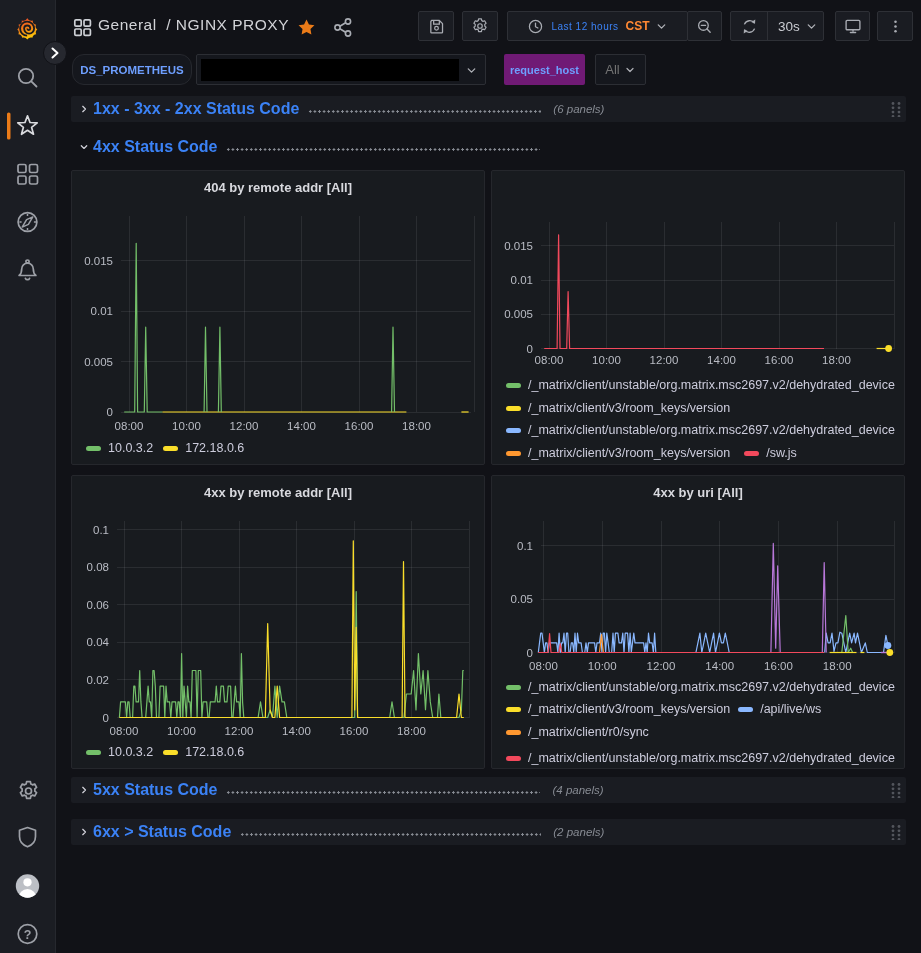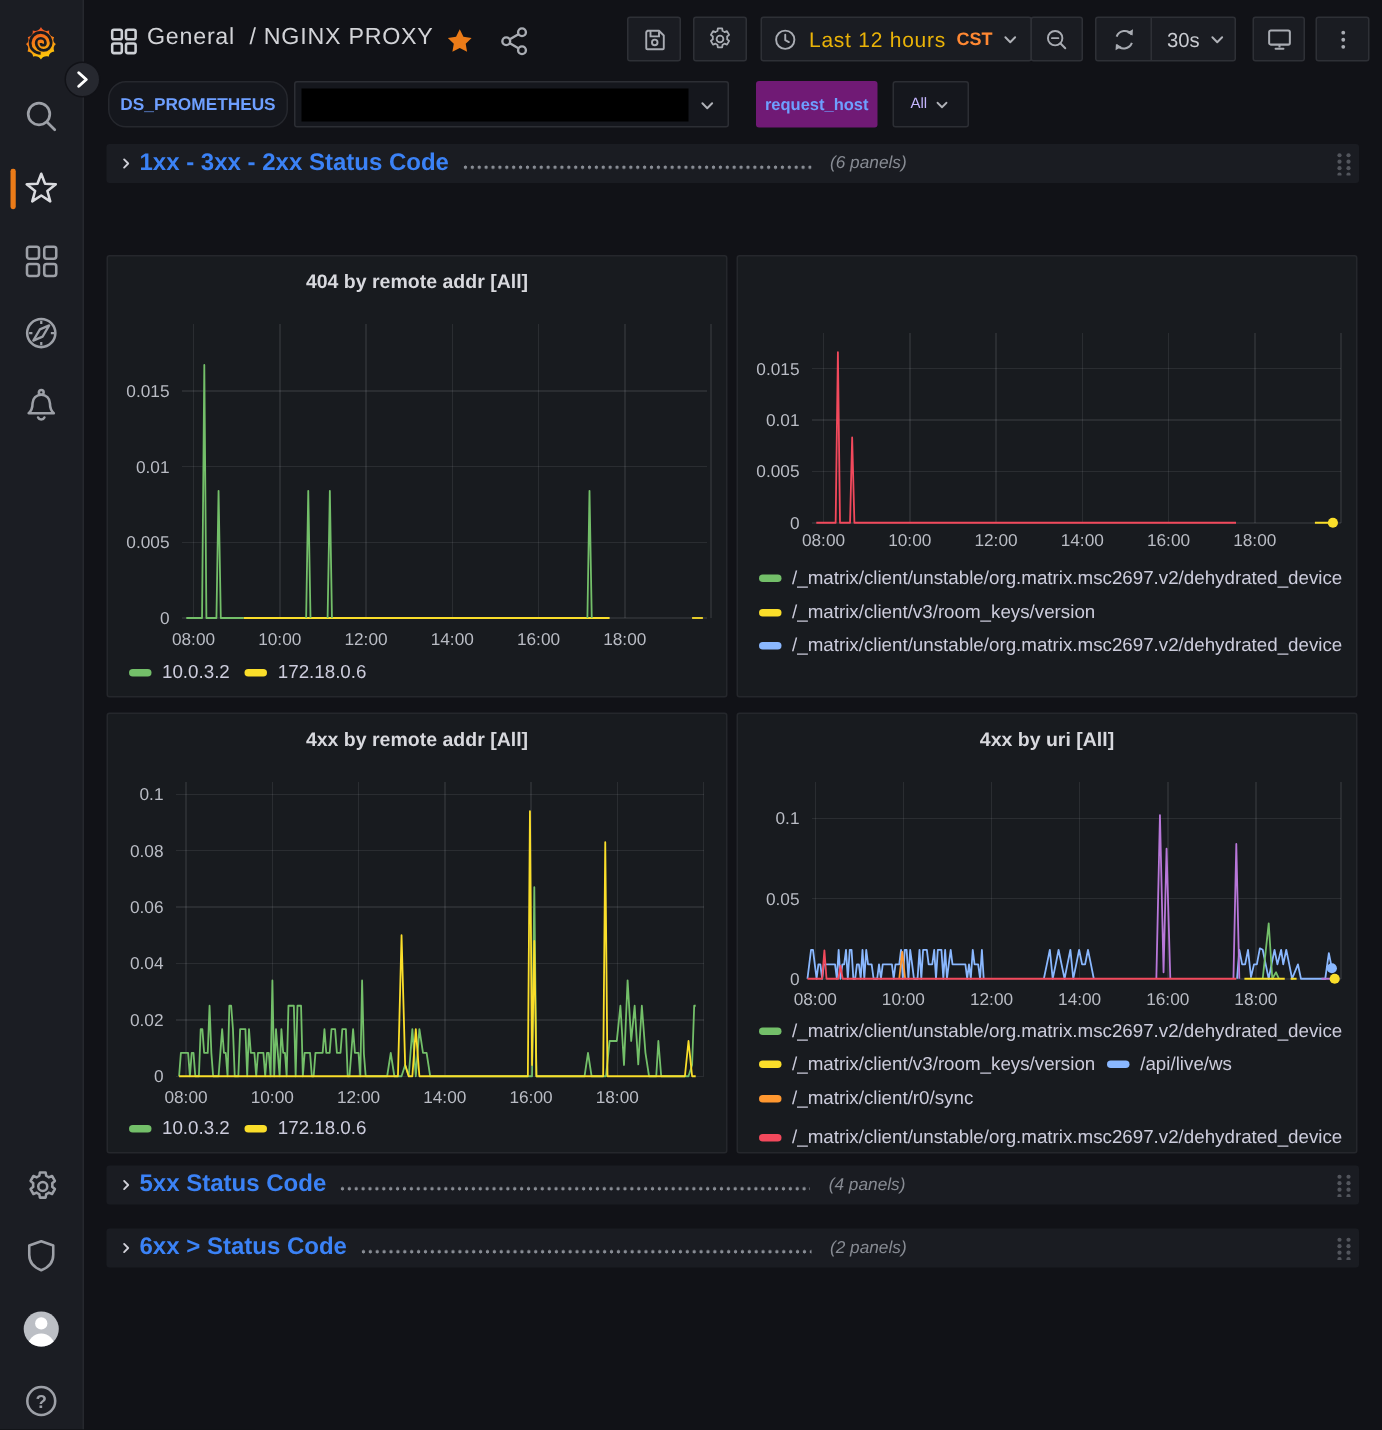--- a/index.html
+++ b/index.html
@@ -121,21 +121,21 @@
       <svg width="18" height="18" viewBox="0 0 24 24">
         <path d="M13.9 2.6l.4 2.3c.6.2 1.2.6 1.7 1l2.2-.9 1.9 3.3-1.8 1.5c.1.3.1.8.1 1.2s0 .9-.1 1.2l1.8 1.5-1.9 3.3-2.2-.9c-.5.4-1.1.8-1.7 1l-.4 2.3h-3.8l-.4-2.3c-.6-.2-1.2-.6-1.7-1l-2.2.9-1.9-3.3 1.8-1.5c-.1-.3-.1-.8-.1-1.2s0-.9.1-1.2L3.9 8.3l1.9-3.3 2.2.9c.5-.4 1.1-.8 1.7-1l.4-2.3z" fill="none" stroke="#a9acb3" stroke-width="1.6" stroke-linejoin="round"></path>
         <circle cx="12" cy="12" r="3" fill="none" stroke="#a9acb3" stroke-width="1.6"></circle>
       </svg>
     </div>
 <div class="btn" style="left:507px;top:11px;width:181px;height:30px">
   <svg width="17" height="17" viewBox="0 0 24 24" style="margin-right:7px">
         <circle cx="12" cy="12" r="8.6" fill="none" stroke="#a9acb3" stroke-width="1.8"></circle>
         <path d="M12 7.2v5.2l3.4 1.8" fill="none" stroke="#a9acb3" stroke-width="1.8" stroke-linecap="round" stroke-linejoin="round"></path>
       </svg>
-  <span style="font-size:14px;color:#eab308;letter-spacing:.5px">Last 12 hours</span>
+  <span style="font-size:10px;color:#3b82f6;letter-spacing:.5px">Last 12 hours</span>
   <span style="font-size:12px;font-weight:bold;color:#FF8833;margin-left:7px">CST</span>
   <svg width="13" height="13" viewBox="0 0 24 24" style="margin-left:5px">
         <path d="M6 9l6 6 6-6" fill="none" stroke="#b0b2b8" stroke-width="2.4" stroke-linecap="round" stroke-linejoin="round"></path>
       </svg>
 </div>
 <div class="btn" style="left:687px;top:11px;width:35px;height:30px">
       <svg width="17" height="17" viewBox="0 0 24 24">
         <circle cx="10.5" cy="10.5" r="6.8" fill="none" stroke="#a9acb3" stroke-width="1.8"></circle>
         <path d="M15.6 15.6l4.4 4.4" stroke="#a9acb3" stroke-width="1.9" stroke-linecap="round"></path>
         <path d="M7.5 10.5h6" stroke="#a9acb3" stroke-width="1.8" stroke-linecap="round"></path>
@@ -177,21 +177,21 @@
 <div class="abs" style="left:196px;top:54px;width:290px;height:31px;background:#15171d;border:1px solid #2c2e34;border-radius:2px">
   <div class="abs" style="left:4px;top:4px;width:258px;height:22px;background:#000"></div>
   <svg class="abs" style="right:7px;top:9px" width="13" height="13" viewBox="0 0 24 24">
         <path d="M6 9l6 6 6-6" fill="none" stroke="#b0b2b8" stroke-width="2.4" stroke-linecap="round" stroke-linejoin="round"></path>
       </svg>
 </div>
 <div class="abs" style="left:504px;top:54px;width:81px;height:31px;background:#701a75;border-radius:2px;display:flex;align-items:center;justify-content:center">
   <span style="font-size:11px;font-weight:bold;color:#6e9fff">request_host</span>
 </div>
 <div class="abs" style="left:595px;top:54px;width:51px;height:31px;background:#15171d;border:1px solid #2c2e34;border-radius:2px;display:flex;align-items:center;justify-content:center">
-  <span style="font-size:10px;color:#c4b5fd">All</span>
+  <span style="font-size:13px;color:#737373">All</span>
   <svg width="12" height="12" viewBox="0 0 24 24" style="margin-left:4px">
         <path d="M6 9l6 6 6-6" fill="none" stroke="#b0b2b8" stroke-width="2.4" stroke-linecap="round" stroke-linejoin="round"></path>
       </svg>
 </div>
 
 <div class="rowstrip" style="top:96px">
   <svg width="10" height="10" viewBox="0 0 24 24" style="margin:0 4px 0 8px">
         <path d="M9 5.5l6.5 6.5-6.5 6.5" fill="none" stroke="#d0d0d8" stroke-width="3" stroke-linecap="round" stroke-linejoin="round"></path>
       </svg>
   <span class="rowtitle">1xx - 3xx - 2xx Status Code</span>
@@ -203,20 +203,27 @@
           <circle cx="10" cy="2.5" r="1.4"></circle>
           <circle cx="4" cy="6.8" r="1.4"></circle>
           <circle cx="10" cy="6.8" r="1.4"></circle>
           <circle cx="4" cy="11.1" r="1.4"></circle>
           <circle cx="10" cy="11.1" r="1.4"></circle>
           <circle cx="4" cy="15.4" r="1.4"></circle>
           <circle cx="10" cy="15.4" r="1.4"></circle>
         </g>
       </svg>
 </div>
+<div class="abs" style="left:71px;top:134px;width:835px;height:26px;display:flex;align-items:center">
+  <svg width="10" height="10" viewBox="0 0 24 24" style="margin:0 4px 0 8px">
+        <path d="M5.5 9l6.5 6.5L18.5 9" fill="none" stroke="#d0d0d8" stroke-width="3" stroke-linecap="round" stroke-linejoin="round"></path>
+      </svg>
+  <span class="rowtitle">4xx Status Code</span>
+  <span class="rowdots" style="width:314px"></span>
+</div>
 <div class="rowstrip" style="top:777px">
   <svg width="10" height="10" viewBox="0 0 24 24" style="margin:0 4px 0 8px">
         <path d="M9 5.5l6.5 6.5-6.5 6.5" fill="none" stroke="#d0d0d8" stroke-width="3" stroke-linecap="round" stroke-linejoin="round"></path>
       </svg>
   <span class="rowtitle">5xx Status Code</span>
   <span class="rowdots" style="width:314px"></span>
   <span class="rowpanels">(4 panels)</span>
   <svg class="dragdots" style="top:5px">
         <g fill="#80848c">
           <circle cx="4" cy="2.5" r="1.4"></circle>
@@ -258,20 +265,21 @@
 <div class="ptitle" style="left:71px;top:180px;width:414px">404 by remote addr [All]</div>
 <div class="ptitle" style="left:71px;top:485px;width:414px">4xx by remote addr [All]</div>
 <div class="ptitle" style="left:491px;top:485px;width:414px">4xx by uri [All]</div>
 
 <div class="leg" style="left:86px;top:441px"><span class="dash" style="background:#73BF69"></span>10.0.3.2<span class="dash" style="background:#FADE2A;margin-left:10px"></span>172.18.0.6</div>
 <div class="leg" style="left:86px;top:745px"><span class="dash" style="background:#73BF69"></span>10.0.3.2<span class="dash" style="background:#FADE2A;margin-left:10px"></span>172.18.0.6</div>
 
 <div class="leg" style="left:506px;top:378px;width:399px;overflow:hidden"><span class="dash" style="background:#73BF69"></span>/_matrix/client/unstable/org.matrix.msc2697.v2/dehydrated_device</div>
 <div class="leg" style="left:506px;top:401px"><span class="dash" style="background:#FADE2A"></span>/_matrix/client/v3/room_keys/version</div>
 <div class="leg" style="left:506px;top:423px;width:399px;overflow:hidden"><span class="dash" style="background:#8AB8FF"></span>/_matrix/client/unstable/org.matrix.msc2697.v2/dehydrated_device</div>
+<div class="leg" style="left:506px;top:446px"><span class="dash" style="background:#FF9830"></span>/_matrix/client/v3/room_keys/version<span class="dash" style="background:#F2495C;margin-left:14px"></span>/sw.js</div>
 
 <div class="leg" style="left:506px;top:680px;width:399px;overflow:hidden"><span class="dash" style="background:#73BF69"></span>/_matrix/client/unstable/org.matrix.msc2697.v2/dehydrated_device</div>
 <div class="leg" style="left:506px;top:702px"><span class="dash" style="background:#FADE2A"></span>/_matrix/client/v3/room_keys/version<span class="dash" style="background:#8AB8FF;margin-left:8px"></span>/api/live/ws</div>
 <div class="leg" style="left:506px;top:725px"><span class="dash" style="background:#FF9830"></span>/_matrix/client/r0/sync</div>
 <div class="leg" style="left:506px;top:751px;width:399px;overflow:hidden"><span class="dash" style="background:#F2495C"></span>/_matrix/client/unstable/org.matrix.msc2697.v2/dehydrated_device</div>
 
 <svg class="abs" style="left:0;top:0" width="921" height="953" viewBox="0 0 921 953" font-family="Liberation Sans,sans-serif">
   <line x1="129.0" y1="216" x2="129.0" y2="412" stroke="rgba(204,204,220,0.10)" shape-rendering="crispEdges"></line>
       <line x1="186.5" y1="216" x2="186.5" y2="412" stroke="rgba(204,204,220,0.10)" shape-rendering="crispEdges"></line>
       <line x1="244.0" y1="216" x2="244.0" y2="412" stroke="rgba(204,204,220,0.10)" shape-rendering="crispEdges"></line>

